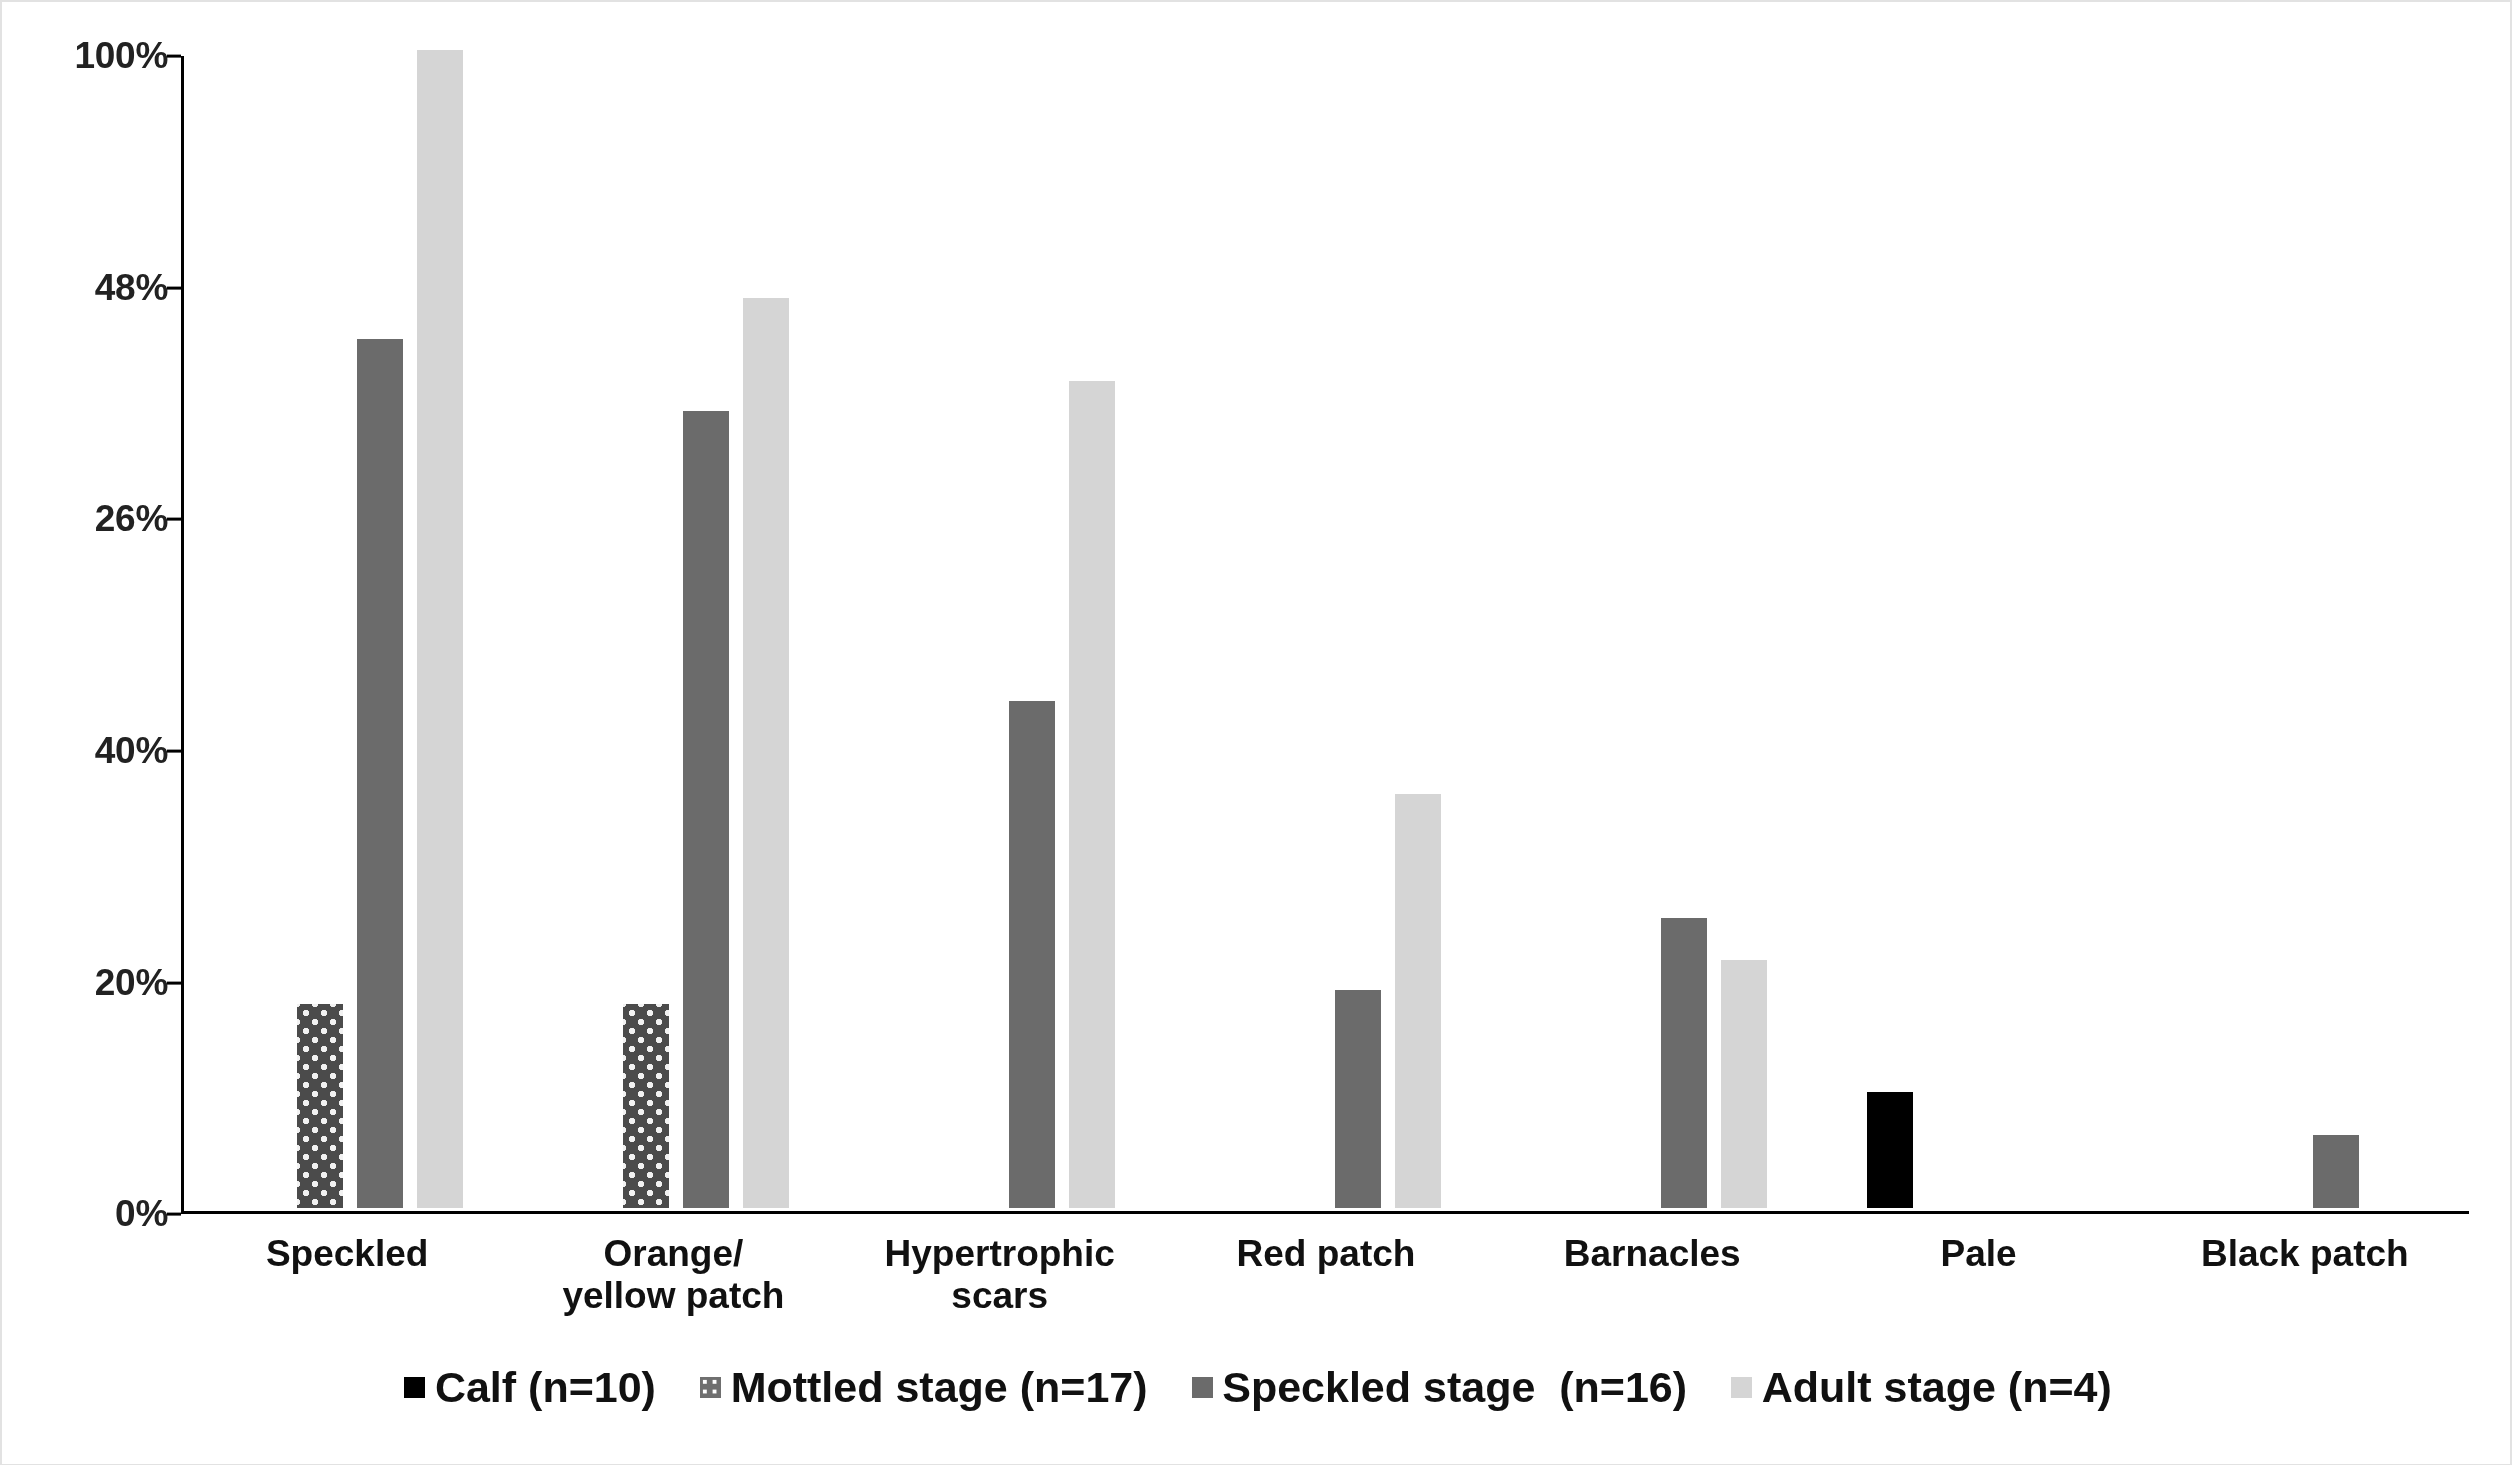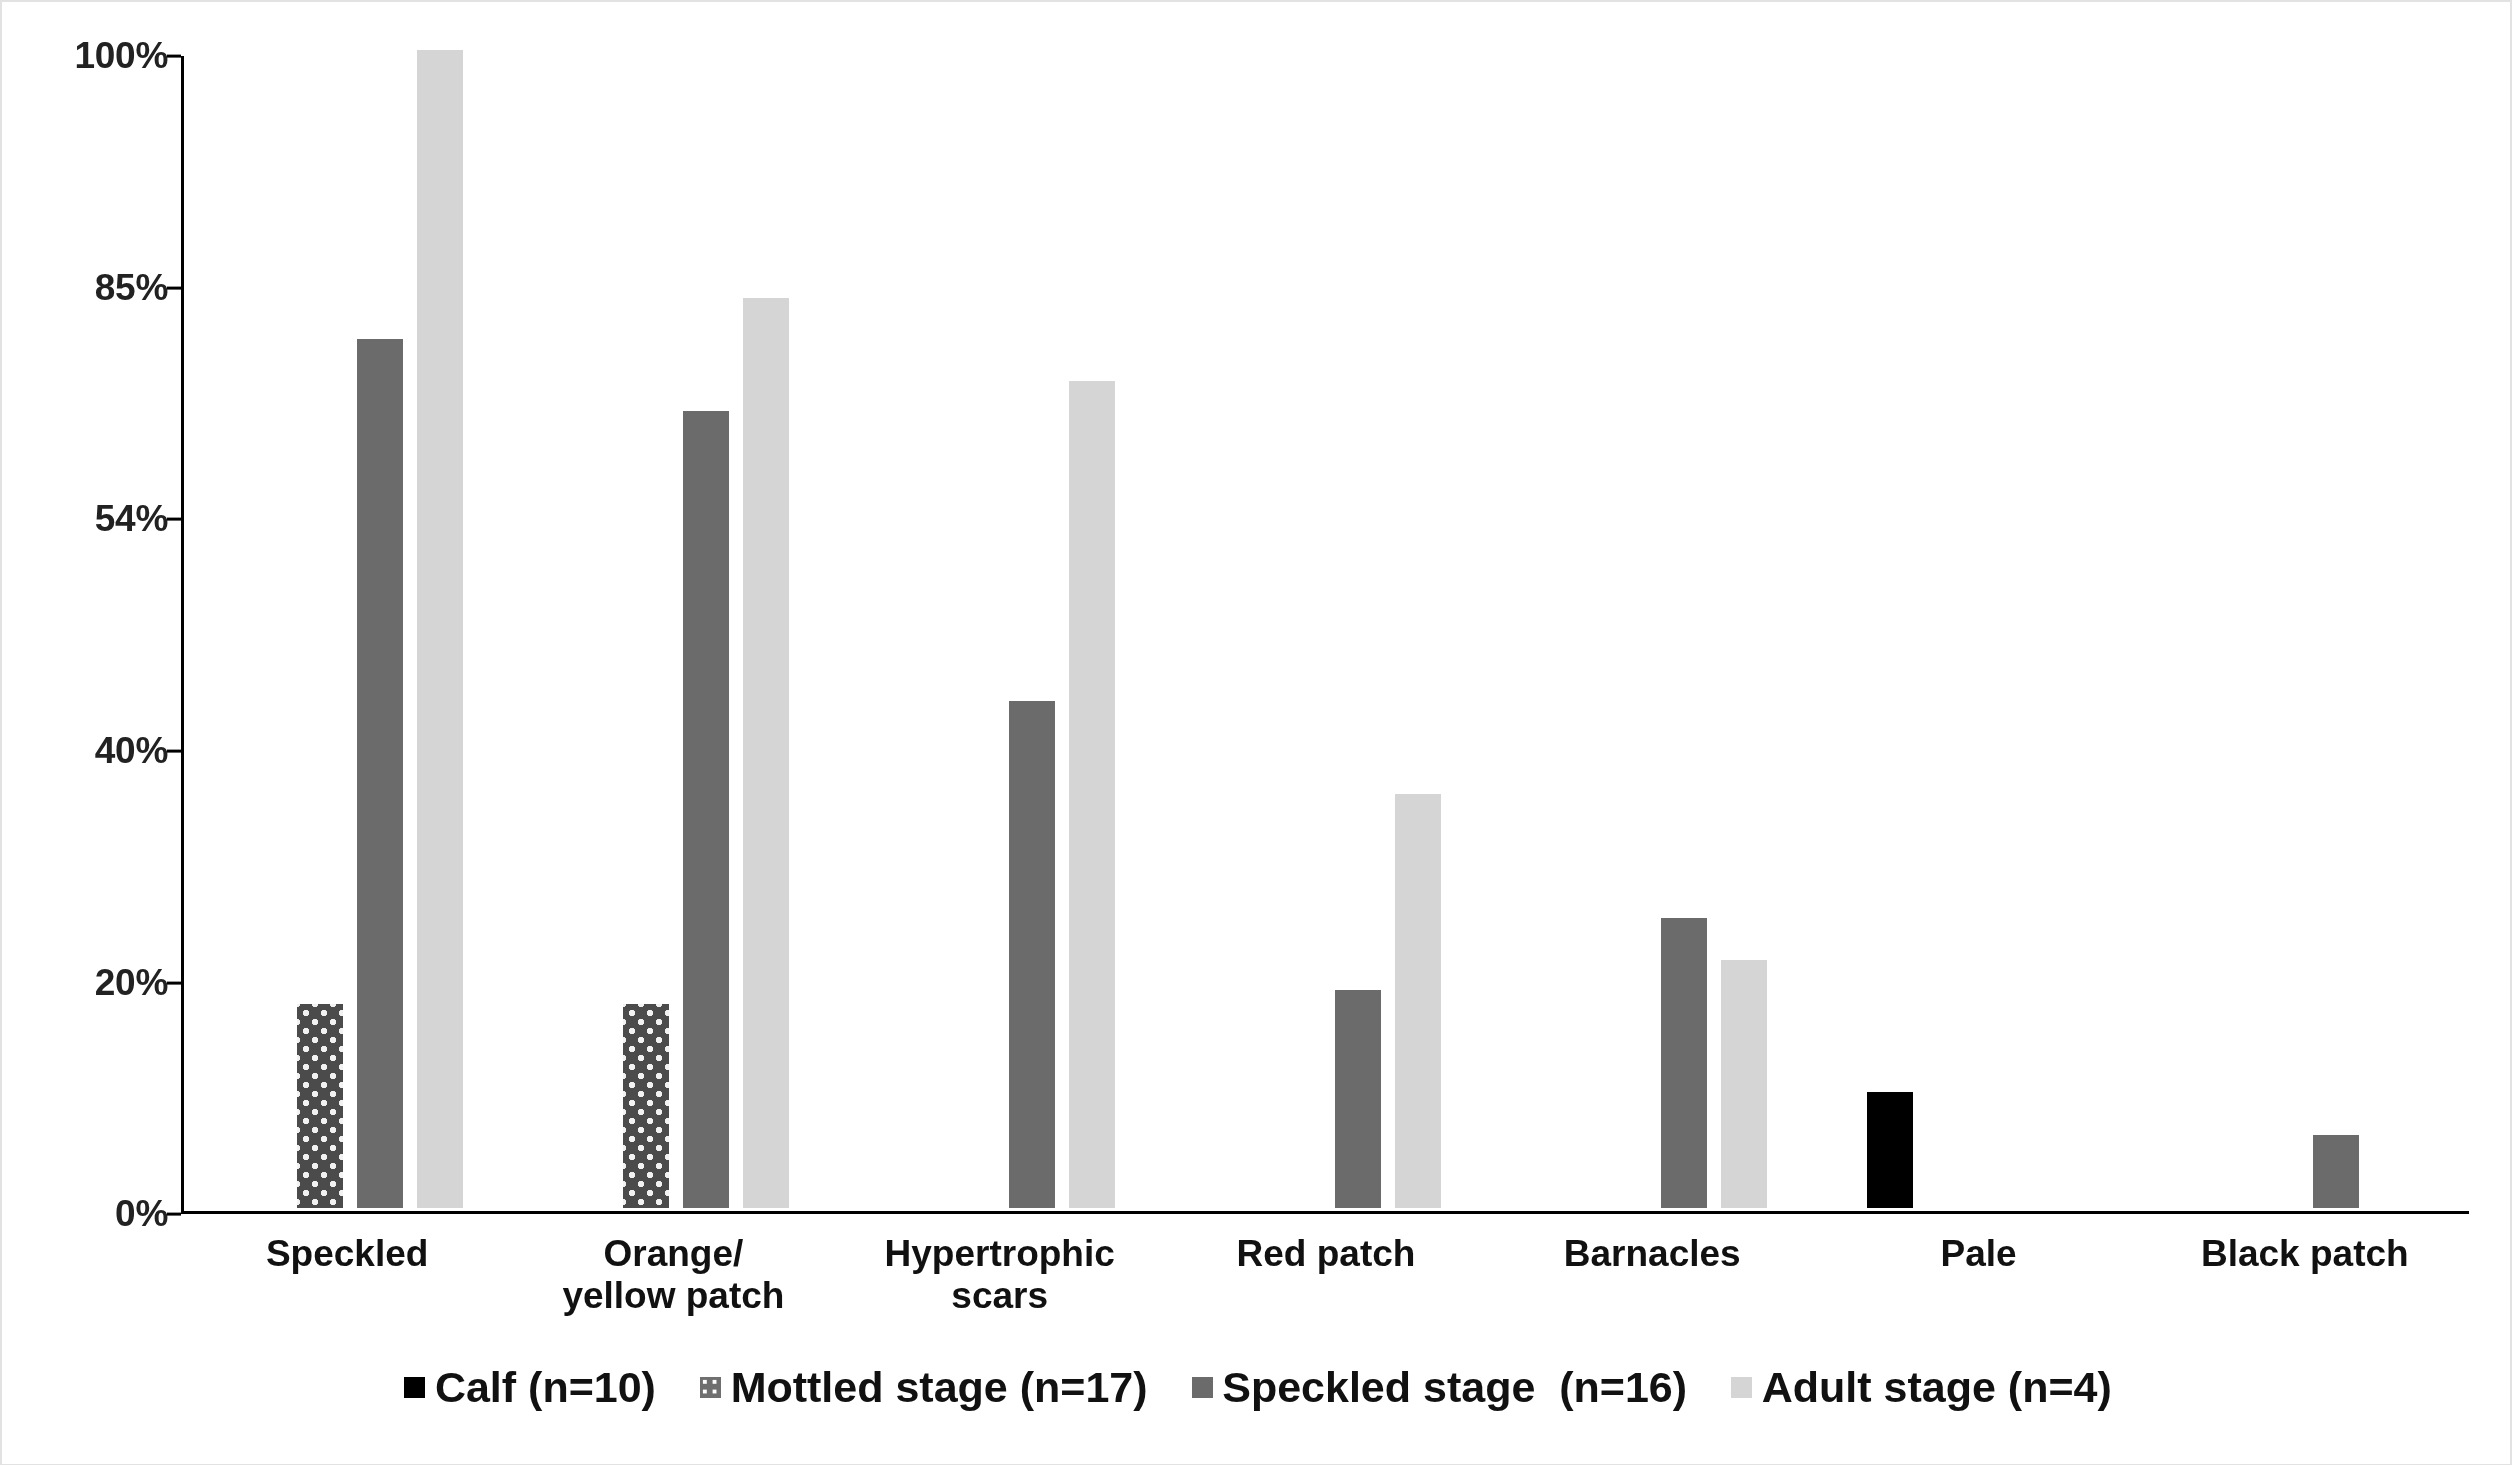--- a/index.html
+++ b/index.html
@@ -157,23 +157,23 @@
 <div id="page">
   <div class="chart-area">
 
     <div id="yticks">
         <div class="ytick-label" style="top: 1212px; right: 2346px;">0%</div>
         <div class="ytick-mark" style="top: 1212px; left: 165px;"></div>
         <div class="ytick-label" style="top: 981px; right: 2346px;">20%</div>
         <div class="ytick-mark" style="top: 981px; left: 165px;"></div>
         <div class="ytick-label" style="top: 749px; right: 2346px;">40%</div>
         <div class="ytick-mark" style="top: 749px; left: 165px;"></div>
-        <div class="ytick-label" style="top: 517px; right: 2346px;">54%</div>
+        <div class="ytick-label" style="top: 517px; right: 2346px;">26%</div>
         <div class="ytick-mark" style="top: 517px; left: 165px;"></div>
-        <div class="ytick-label" style="top: 286px; right: 2346px;">85%</div>
+        <div class="ytick-label" style="top: 286px; right: 2346px;">48%</div>
         <div class="ytick-mark" style="top: 286px; left: 165px;"></div>
         <div class="ytick-label" style="top: 54px; right: 2346px;">100%</div>
         <div class="ytick-mark" style="top: 54px; left: 165px;"></div>
       </div>
 
     <div class="plot">
       <div class="groups" id="groups">
           <div class="group">
             <div class="barslot">
               <div class="bar calf zero" style="height: 0px;"></div>

